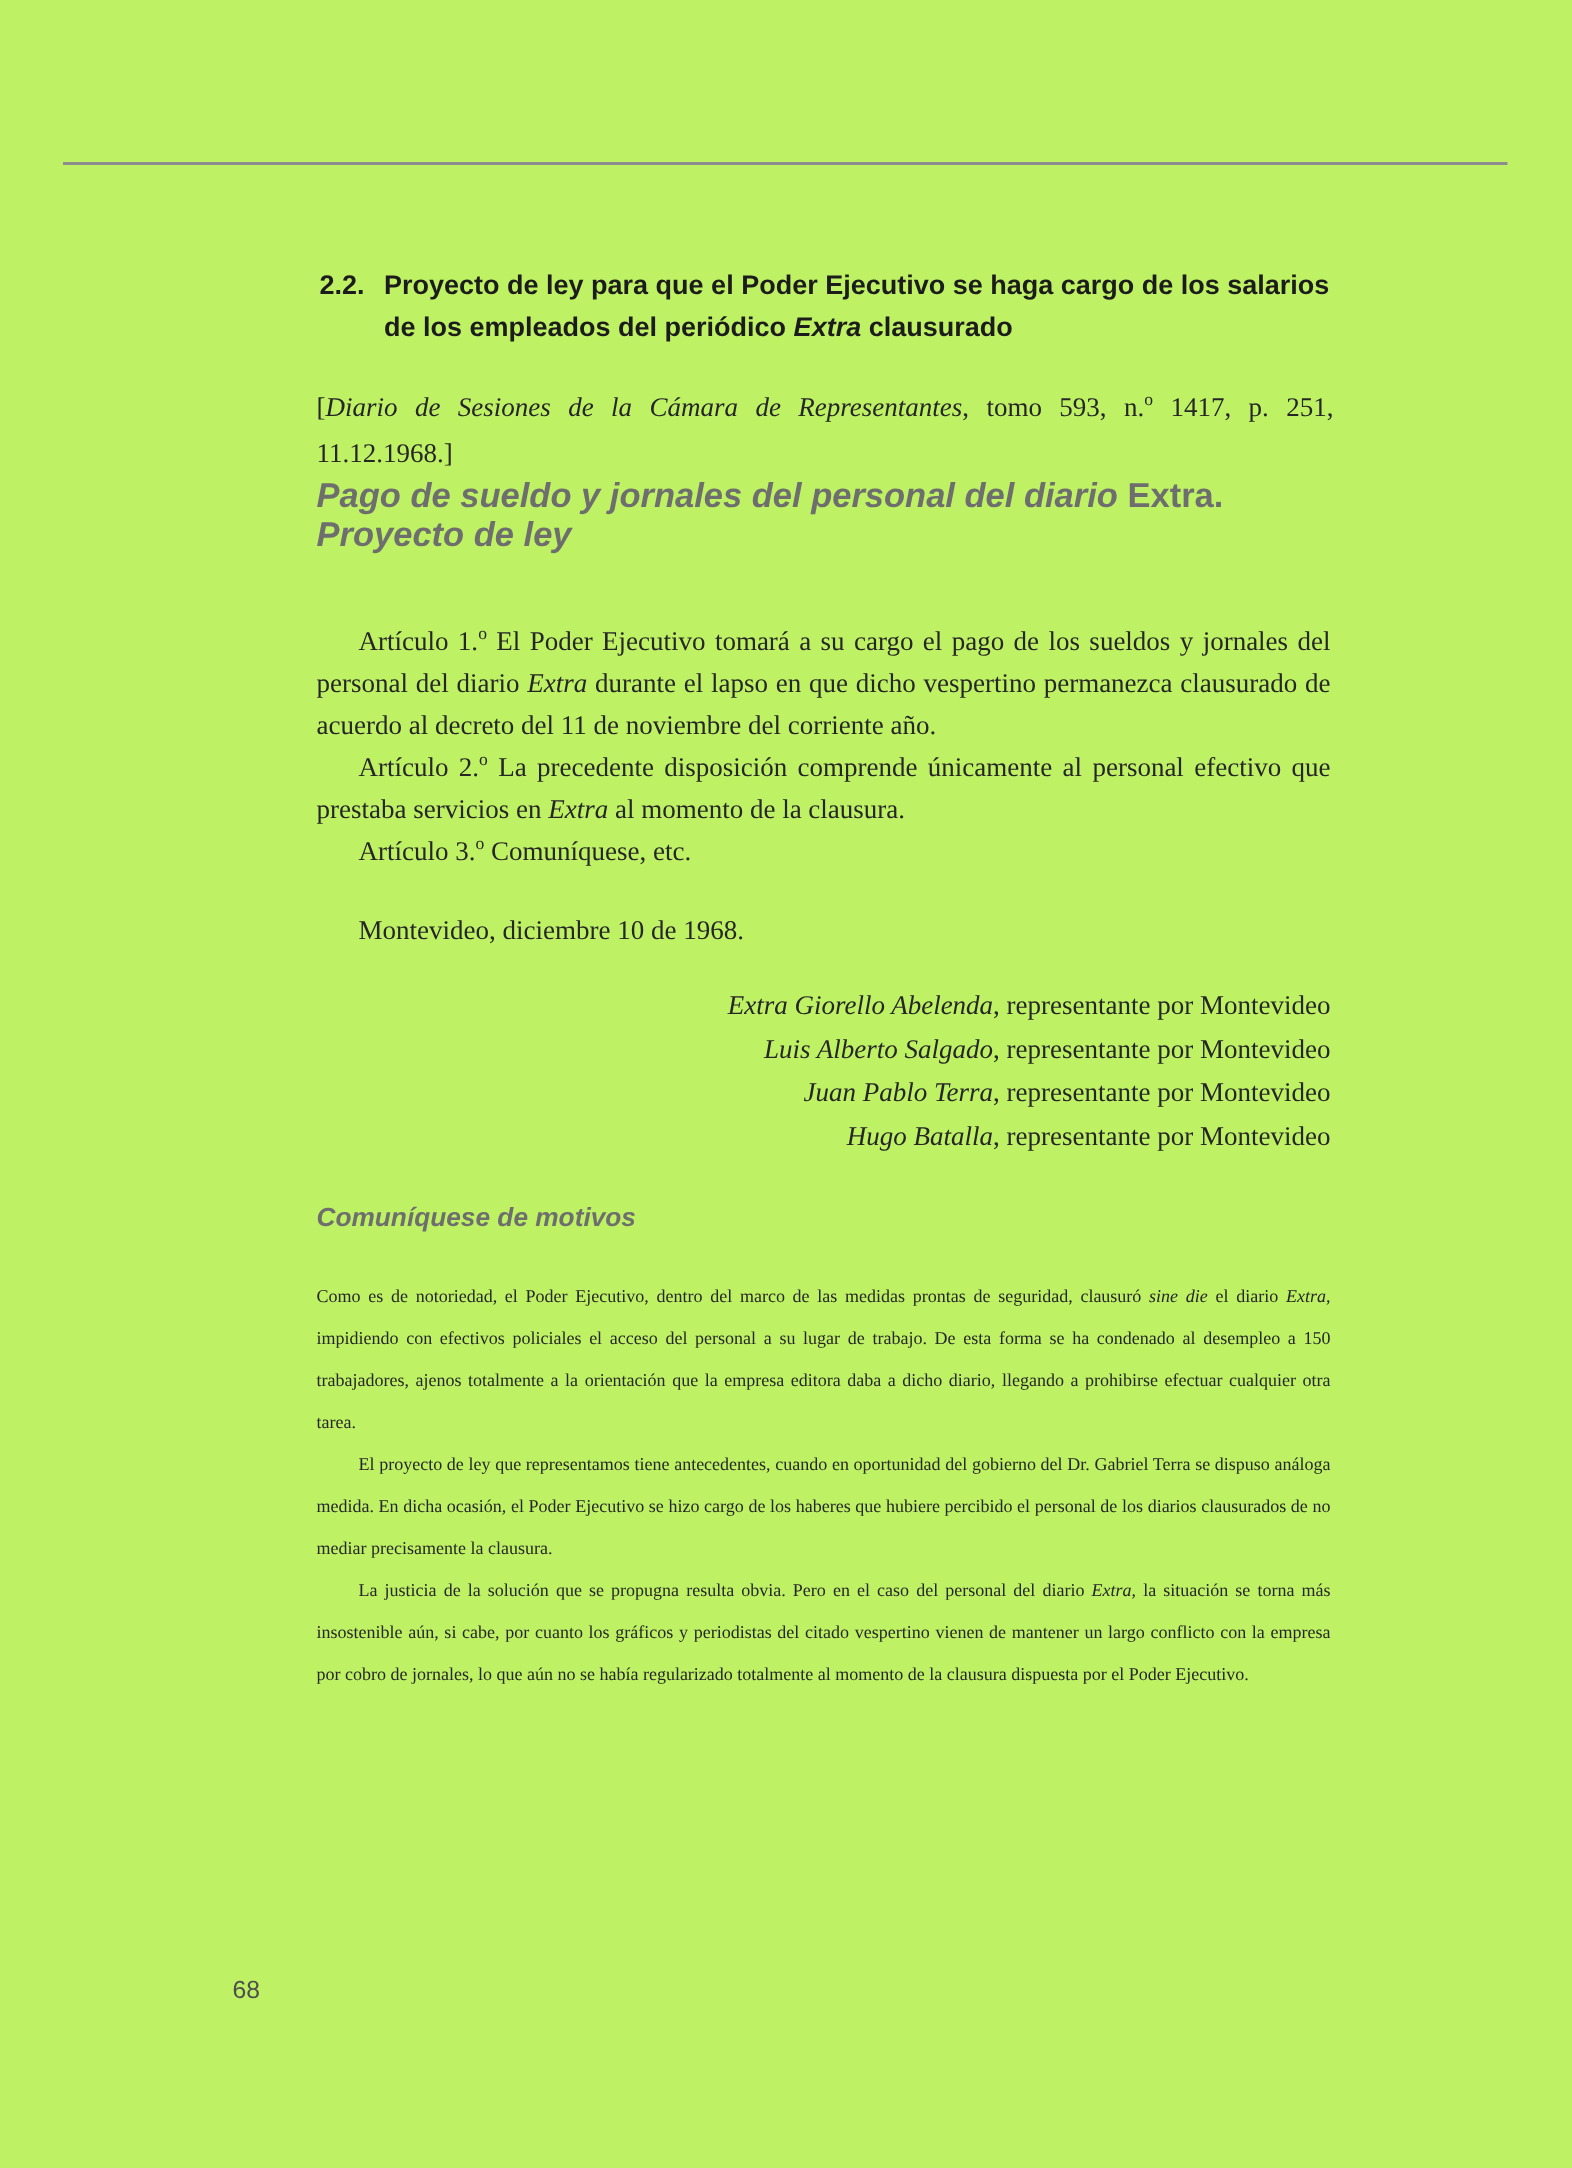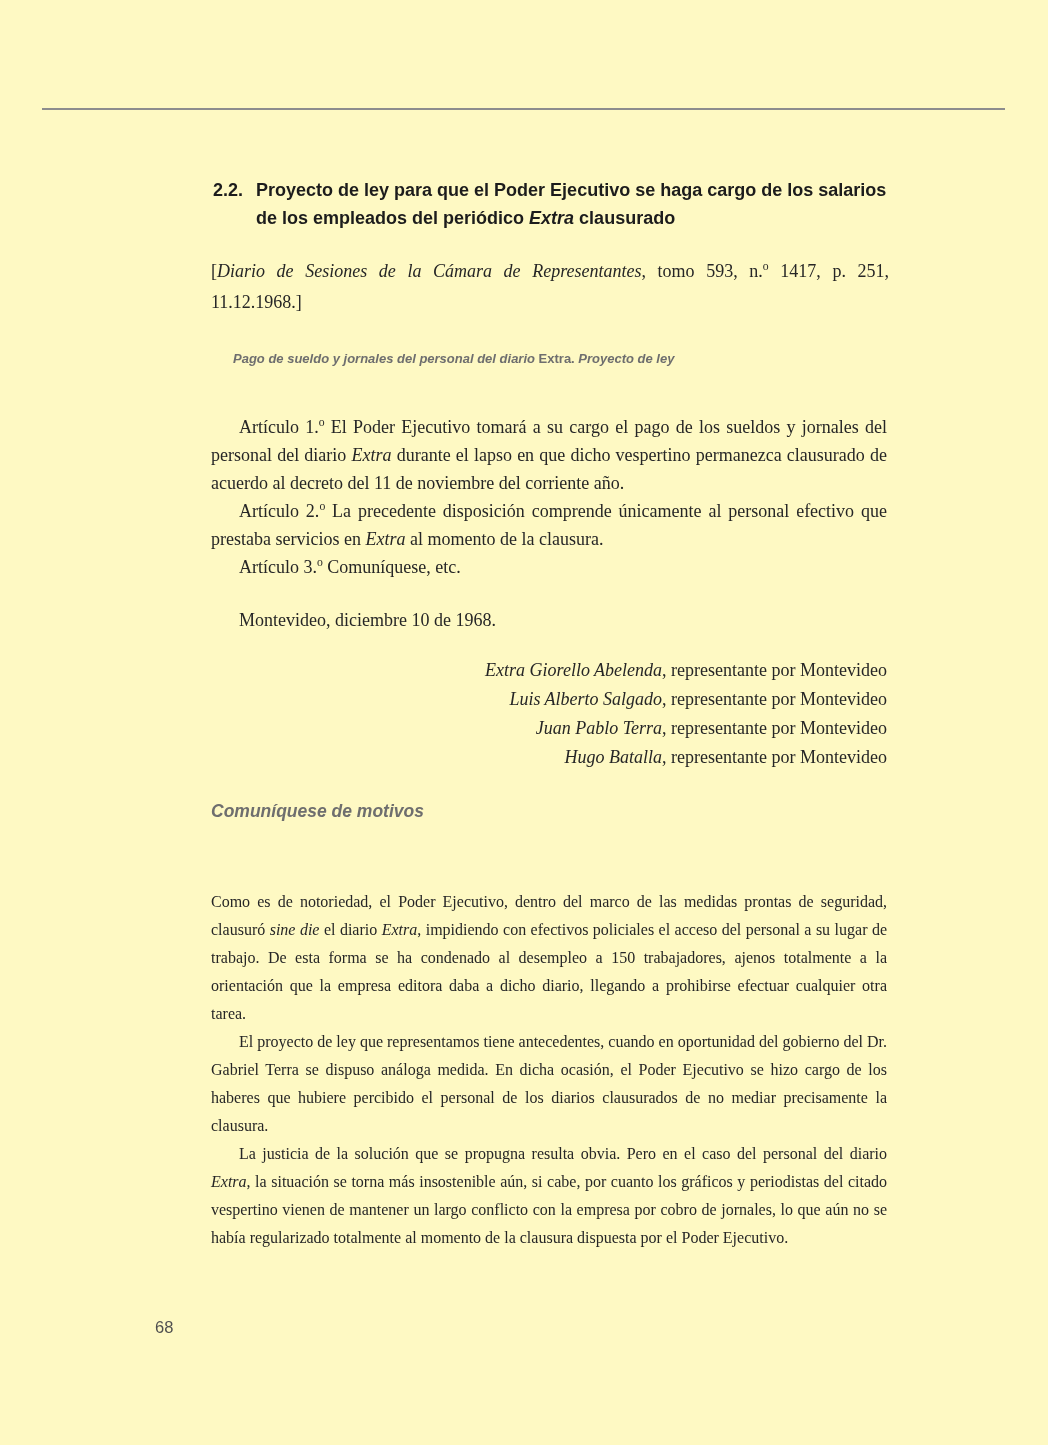--- a/index.html
+++ b/index.html
@@ -6,46 +6,45 @@
     --text:#262626;
     --muted:#6e6e6e;
     --rule:#8d8d8d;
     --pagenum:#4f4f4f;
   }
   *{margin:0;padding:0;box-sizing:border-box;}
   html,body{background:#e9e9e9;}
   .page{
     position:relative;
     width:1048px;height:1445px;
-    background:#fef9c3;
+    background:#bef264;
     margin:0 auto;
     overflow:hidden;
     font-family:"Liberation Serif","DejaVu Serif",serif;
     color:var(--text);
   }
   .rule{
     position:absolute;top:108px;left:42px;width:963px;height:2px;
     background:var(--rule);
   }
   .heading{
     position:absolute;top:176px;left:213px;width:680px;
     display:grid;grid-template-columns:43px 1fr;
     font-family:"Liberation Sans","DejaVu Sans",sans-serif;
     font-weight:bold;font-size:18px;line-height:28px;color:#1c1c1c;
   }
   .citation{
     position:absolute;top:256px;left:211px;width:678px;
     font-size:18px;line-height:31px;text-align:justify;
   }
   .subtitle{
-    position:absolute;top:346px;left:211px;width:678px;
+    position:absolute;top:317px;left:211px;width:678px;
     font-family:"Liberation Sans","DejaVu Sans",sans-serif;
-    font-style:italic;font-weight:bold;font-size:13px;line-height:26px;
+    font-style:italic;font-weight:bold;font-size:23px;line-height:26px;
     color:var(--muted);
-    margin-left:22px;
   }
   .subtitle .up{font-style:normal;}
   .articles{
     position:absolute;top:413px;left:211px;width:676px;
     font-size:18px;line-height:28px;text-align:justify;
   }
   .dateline{
     position:absolute;top:606px;left:211px;width:676px;
     font-size:18px;line-height:28px;
     text-indent:28px;
@@ -54,22 +53,22 @@
     position:absolute;top:656px;left:211px;width:676px;
     font-size:18px;line-height:29px;text-align:right;
   }
   .section-title{
     position:absolute;top:798px;left:211px;width:678px;
     font-family:"Liberation Sans","DejaVu Sans",sans-serif;
     font-style:italic;font-weight:bold;font-size:17.5px;line-height:26px;
     color:var(--muted);
   }
   .motivos{
-    position:absolute;top:888px;left:211px;width:676px;
-    font-size:16px;line-height:28px;text-align:justify;
+    position:absolute;top:850px;left:211px;width:676px;
+    font-size:12px;line-height:28px;text-align:justify;
   }
   p.indent{text-indent:28px;}
   .it{font-style:italic;}
   sup{font-size:65%;line-height:0;}
   .pagenum{
     position:absolute;top:1318px;left:155px;
     font-family:"Liberation Sans","DejaVu Sans",sans-serif;
     font-size:16.5px;color:var(--pagenum);
   }
 </style>

